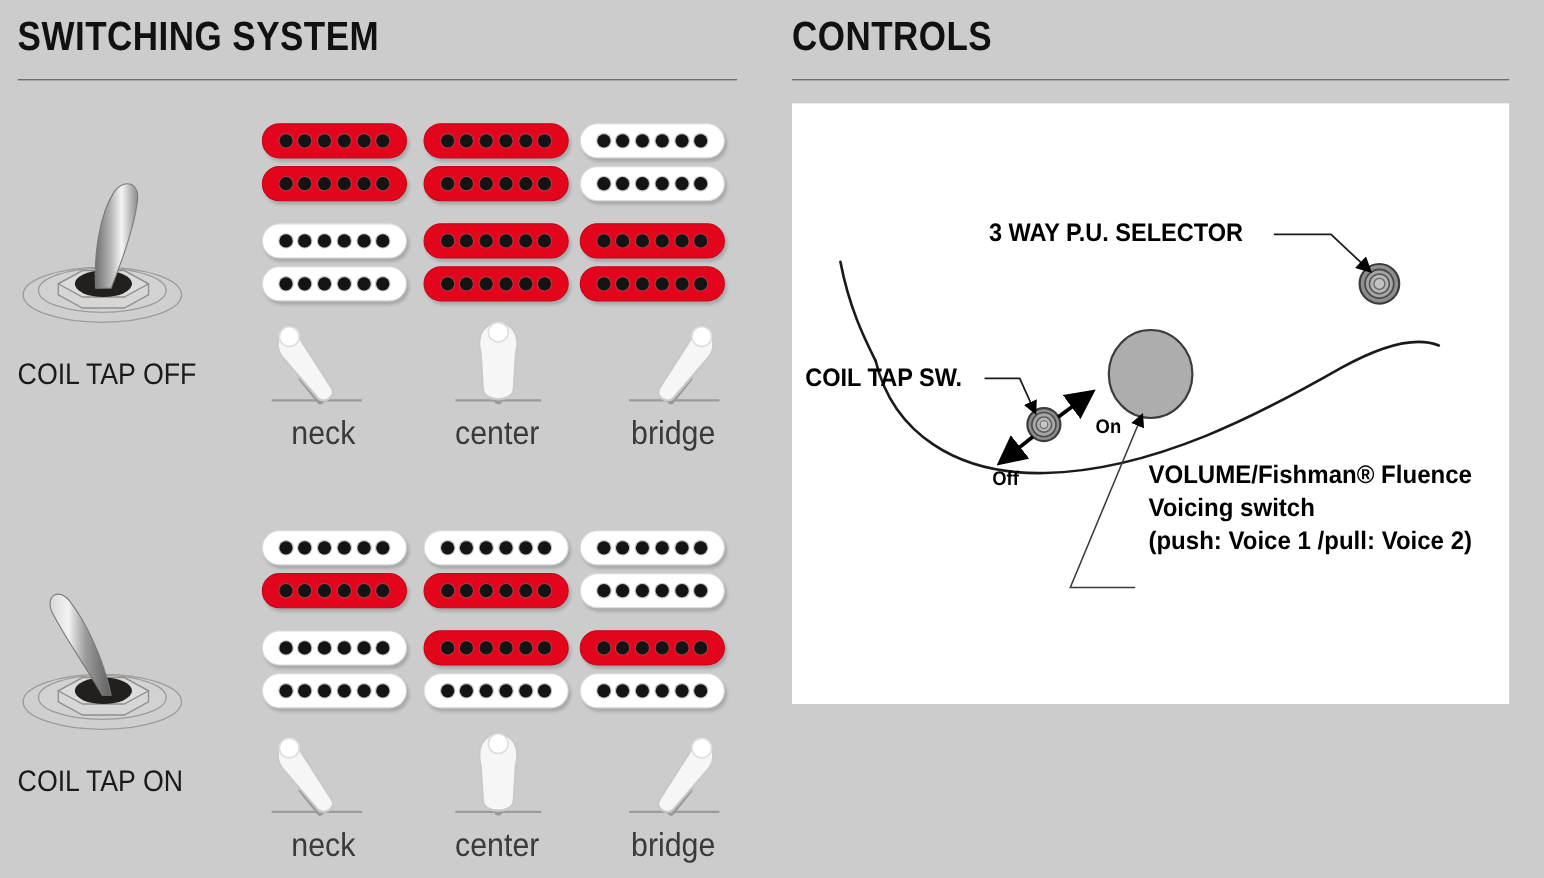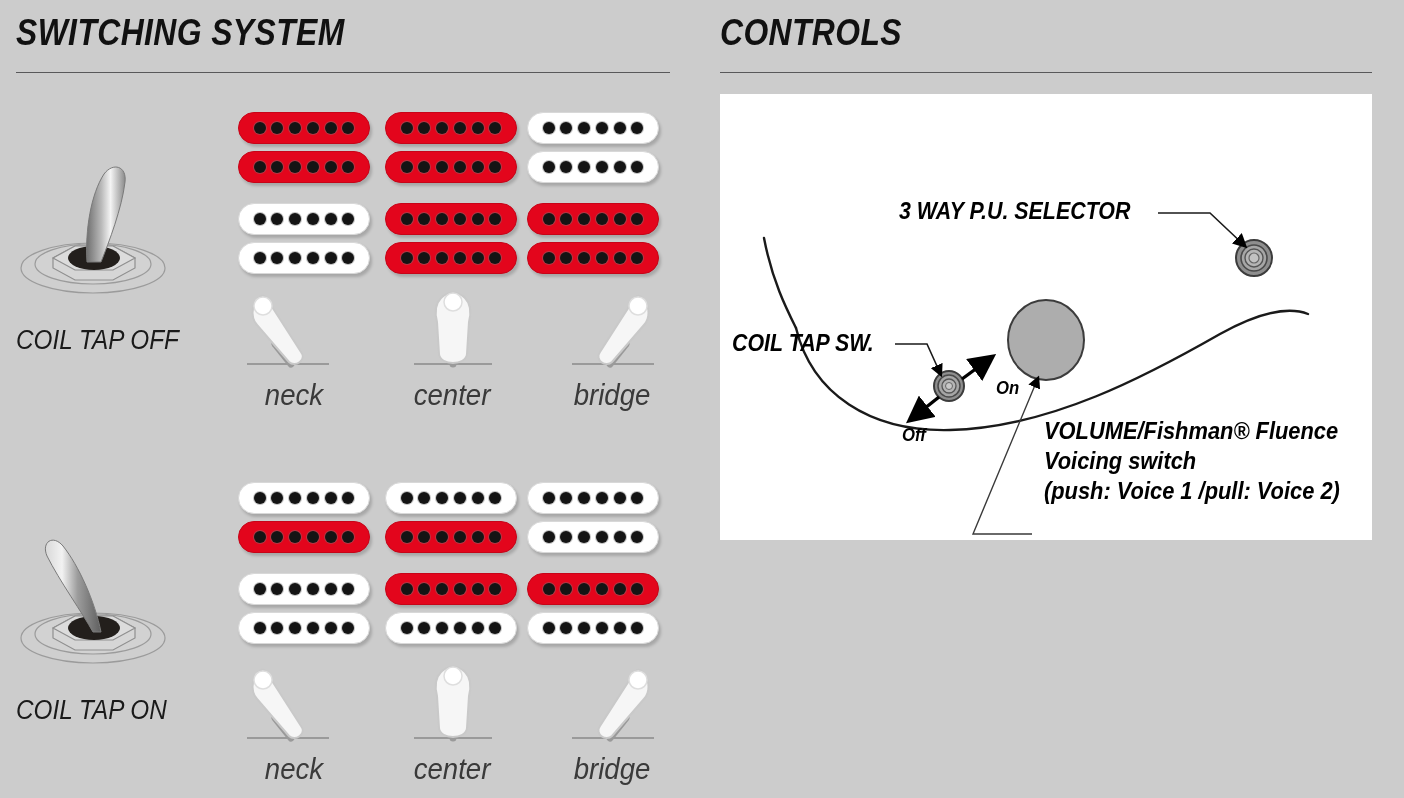--- a/index.html
+++ b/index.html
@@ -4,21 +4,21 @@
 <title>Switching System / Controls</title>
 <style>
   html,body{margin:0;padding:0;}
   body{
     width:1404px;height:798px;
     background:#cccccc;
     font-family:"Liberation Sans",sans-serif;
     overflow:hidden;
     position:relative;
   }
-  .page{position:absolute;inset:0;font-style:italic;}
+  .page{position:absolute;inset:0;}
 
   
   .sect-title{
     position:absolute;
     font-family:"Liberation Sans",sans-serif;
     font-weight:700;
     font-size:37px;
     letter-spacing:0.5px;
     color:#111;
     transform:scaleX(.86);
@@ -412,21 +412,21 @@
       <path d="M40 86 L56 66" stroke="#9a9a9a" stroke-width="7" stroke-linecap="round"></path>
       <path d="M74 22 C80 30 80 40 74 47 L42 84 C36 90 24 82 30 74 L62 24 C66 16 70 16 74 22 Z" fill="#f6f6f6" stroke="#c9c9c9" stroke-width="2"></path>
       <circle cx="68" cy="28" r="9" fill="#ffffff" stroke="#dedede" stroke-width="1.5"></circle>
     </svg>
   </div>
 
   <div class="pos-label" style="left:232px;top:752px;width:124px;">neck</div>
   <div class="pos-label" style="left:390px;top:752px;width:124px;">center</div>
   <div class="pos-label" style="left:550px;top:752px;width:124px;">bridge</div>
 
-  <div class="panel" style="left:720px;top:94px;width:652px;height:446px;">
+  <div class="panel" style="left:720px;top:94px;width:652px;height:546px;">
 
     <svg viewBox="0 0 652 446" width="652" height="446" style="display:block;">
       <defs>
         <marker id="ah" markerWidth="9" markerHeight="9" refX="7" refY="4.5" orient="auto">
           <path d="M0,0 L9,4.5 L0,9 Z" fill="#000"></path>
         </marker>
         <marker id="ahs" markerWidth="8" markerHeight="8" refX="6.5" refY="4" orient="auto">
           <path d="M0,0 L8,4 L0,8 Z" fill="#000"></path>
         </marker>
       </defs>

